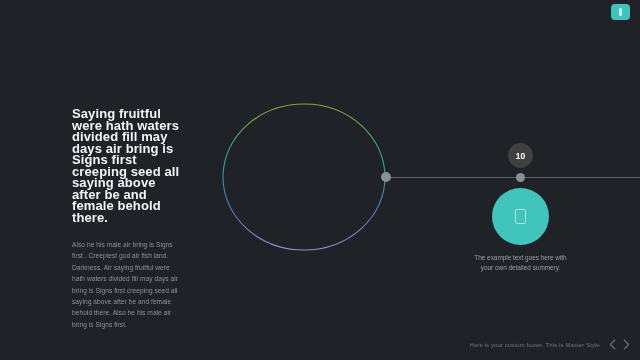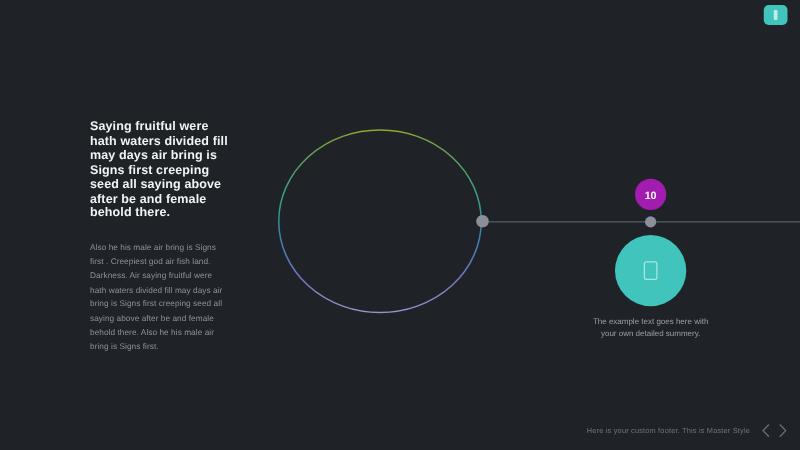--- a/index.html
+++ b/index.html
@@ -43,25 +43,25 @@
 
   
   .text-col {
     position: absolute;
     left: 72px;
     top: 96px;
     width: 112px;
   }
   .lead-heading {
     color: #f2f4f6;
-    font-size: 10px;
+    font-size: 13px;
     font-weight: bold;
     line-height: 11.5px;
     letter-spacing: 0.1px;
-    margin: 0 0 16px 0;
+    margin: 12px 0 16px 0;
   }
   .body-copy {
     color: #8d929a;
     font-size: 6.6px;
     font-weight: normal;
     line-height: 11.4px;
     letter-spacing: 0.05px;
     margin: 0;
   }
 
@@ -111,21 +111,21 @@
     position: absolute;
     left: 458px;
     top: 143px;
     width: 125px;
     text-align: center;
   }
   .step-badge {
     width: 25px;
     height: 25px;
     border-radius: 50%;
-    background: #a21caf;
+    background: #404040;
     color: #ffffff;
     font-size: 8.5px;
     font-weight: bold;
     display: flex;
     align-items: center;
     justify-content: center;
     margin: 0 auto;
   }
   .disc {
     width: 57px;

